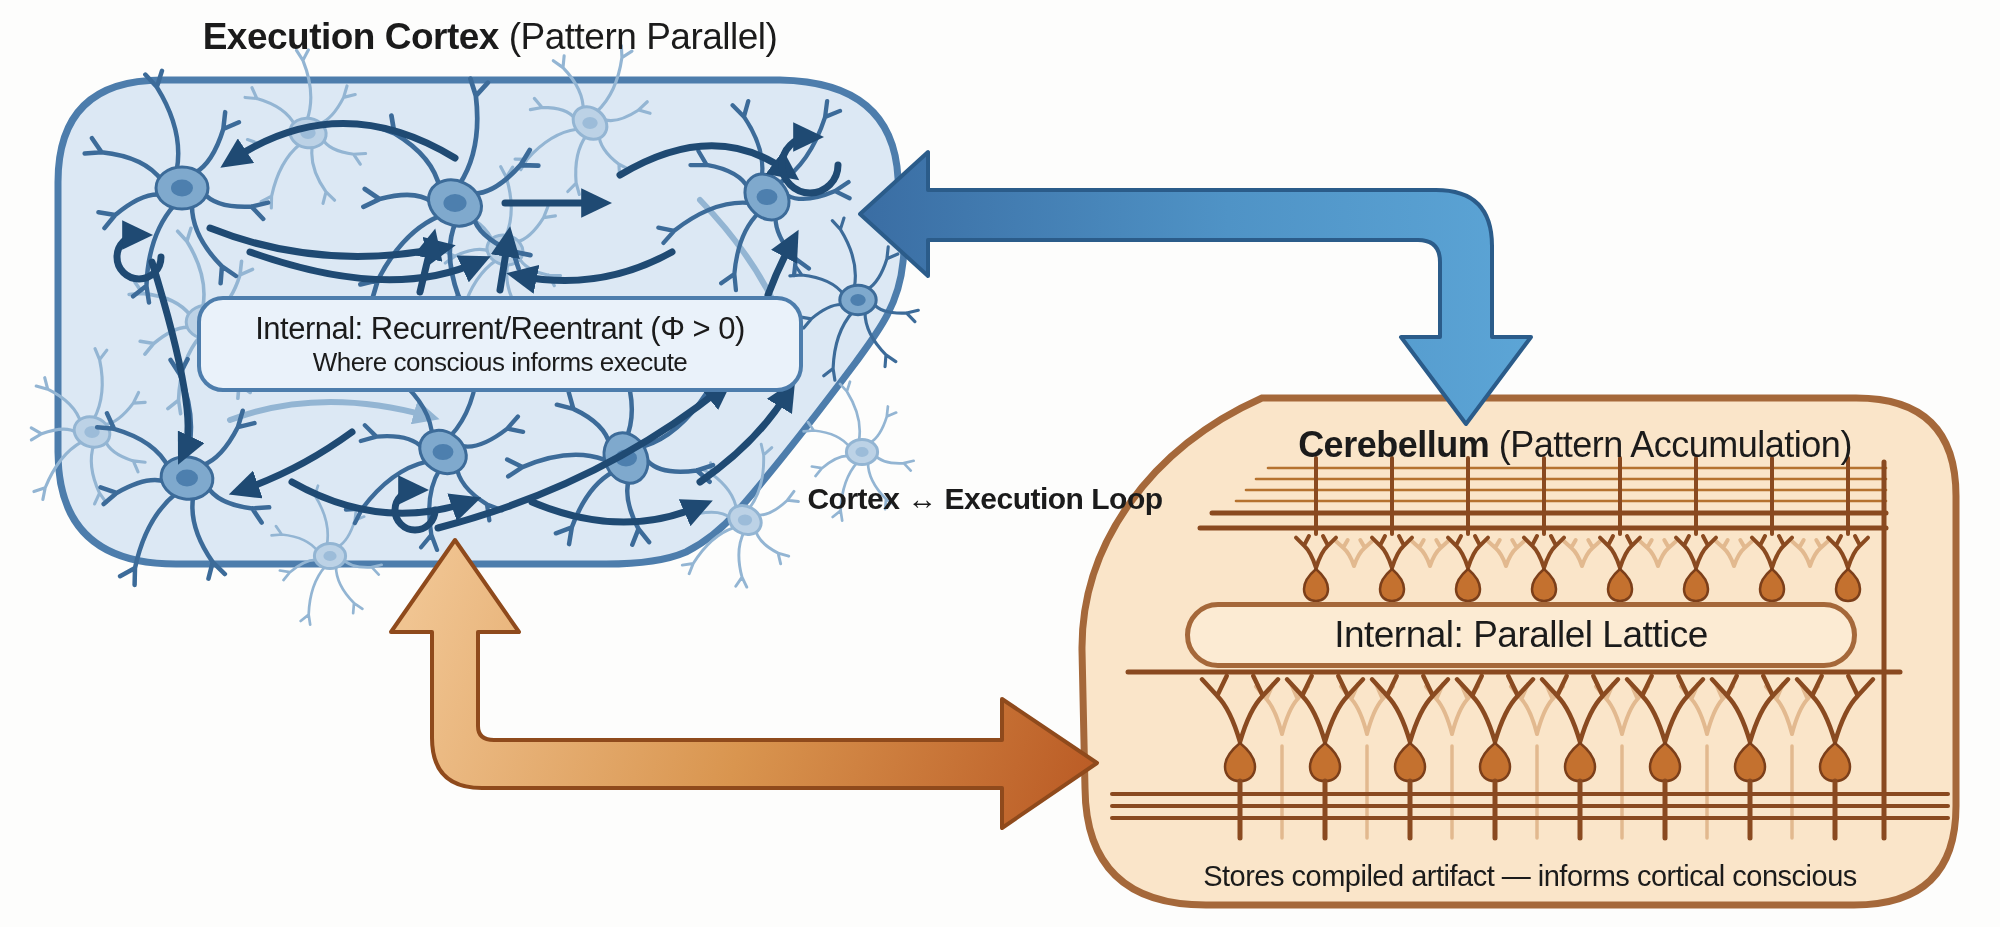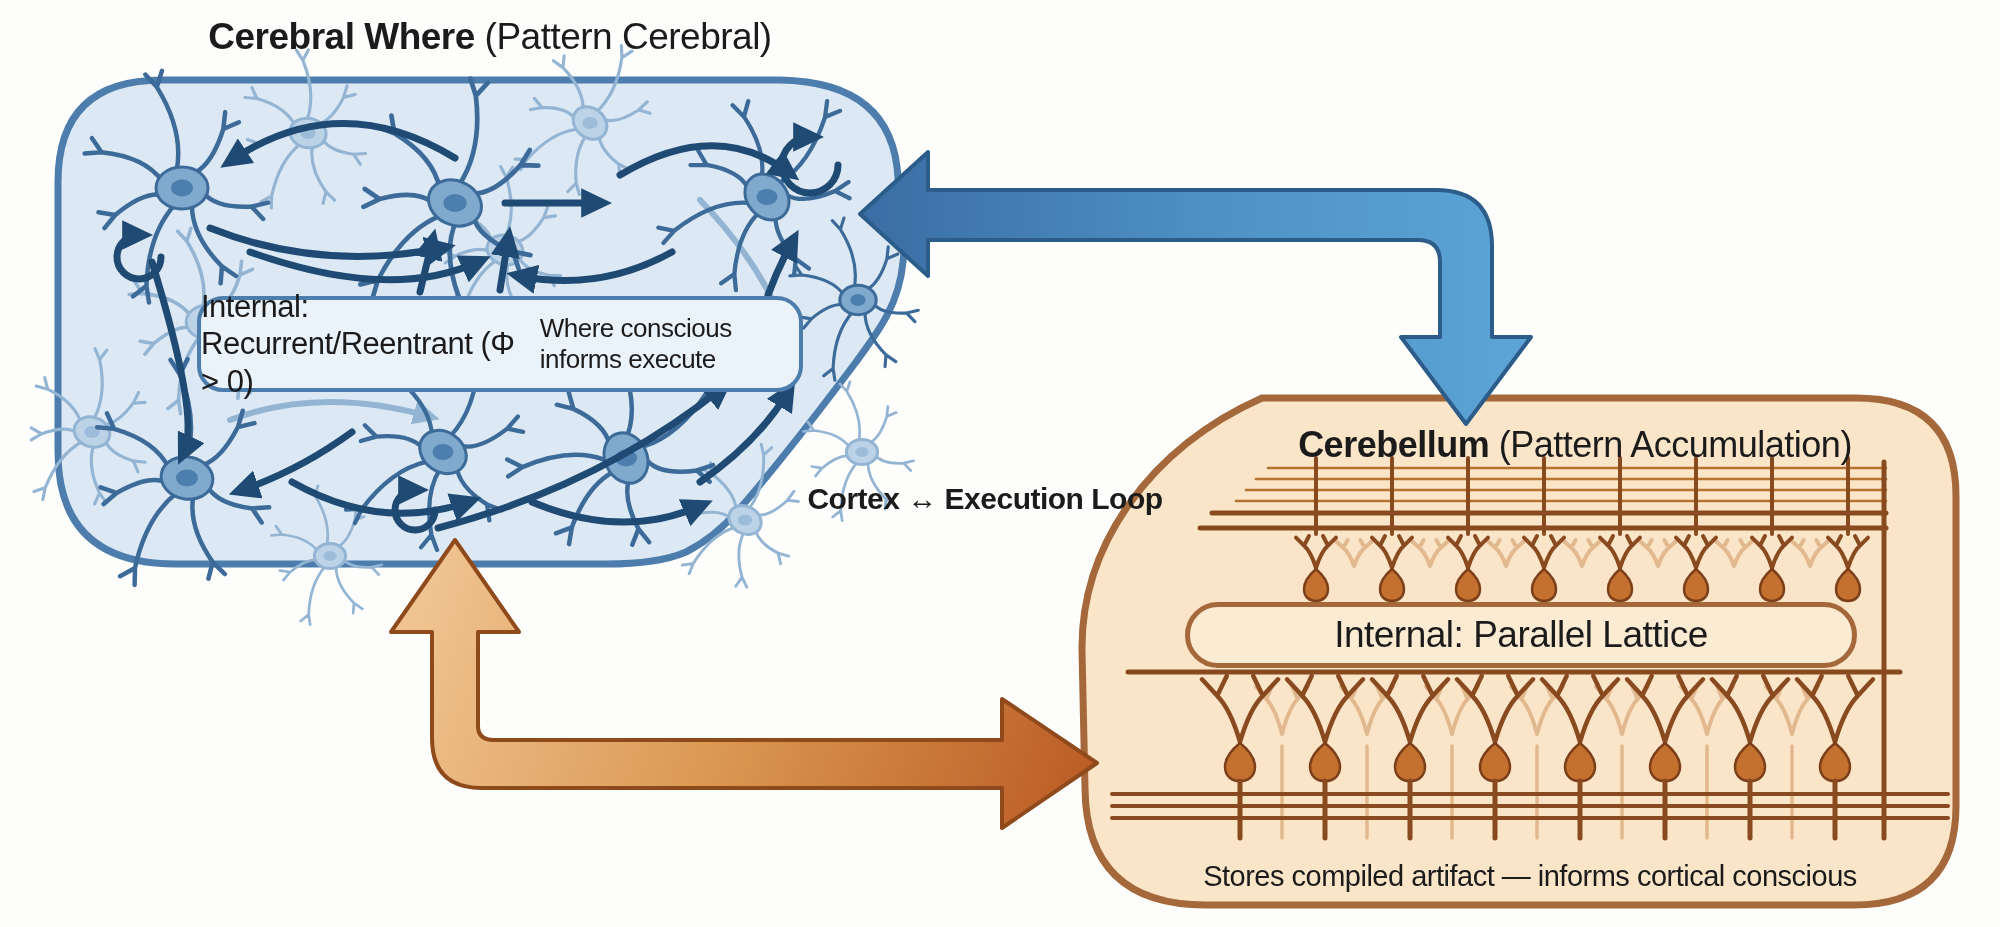--- a/index.html
+++ b/index.html
@@ -11,21 +11,21 @@
   }
   .stage svg{position:absolute;left:0;top:0;}
   .txt{position:absolute;text-align:center;letter-spacing:-0.5px;line-height:1.15;}
   .cortex-title{left:80px;top:16px;width:820px;font-size:37px;}
   .cereb-title{left:1205px;top:424px;width:740px;font-size:36px;}
   .b{font-weight:bold;}
   .loop-label{left:780px;top:482px;width:410px;font-size:30px;font-weight:bold;}
   .cortex-box{
     position:absolute;left:197px;top:296px;width:606px;height:96px;
     background:#eaf2fa;border:4px solid #4d7dac;border-radius:26px;
-    display:flex;flex-direction:row;justify-content:center;align-items:center;
+    display:flex;flex-direction:column;justify-content:center;align-items:center;
     box-sizing:border-box;letter-spacing:-0.5px;
   }
   .cortex-box .l1{font-size:31px;line-height:1.2;}
   .cortex-box .l2{font-size:26px;line-height:1.2;}
   .cereb-box{
     position:absolute;left:1185px;top:602px;width:672px;height:66px;
     background:#fcebd3;border:5px solid #a5683a;border-radius:33px;
     display:flex;justify-content:center;align-items:center;
     box-sizing:border-box;font-size:37px;letter-spacing:-0.5px;
   }
@@ -324,21 +324,21 @@
          L 478 726
          Q 478 740 494 740
          L 1002 740 L 1002 699
          L 1097 763
          L 1002 828 L 1002 788
          L 482 788
          Q 432 788 432 738
          L 432 632 L 391 632 Z" fill="url(#gradOrange)" stroke="#8f4a1c" stroke-width="4" stroke-linejoin="round"></path>
   </svg>
 
-  <div class="txt cortex-title"><span class="b">Cerebral Where</span><span> (Pattern Cerebral)</span></div>
+  <div class="txt cortex-title"><span class="b">Execution Cortex</span><span> (Pattern Parallel)</span></div>
 
   <div class="cortex-box">
     <div class="l1">Internal: Recurrent/Reentrant (Φ &gt; 0)</div>
     <div class="l2">Where conscious informs execute</div>
   </div>
 
   <div class="txt loop-label">Cortex ↔ Execution Loop</div>
 
   <div class="txt cereb-title"><span class="b">Cerebellum</span><span> (Pattern Accumulation)</span></div>
 

